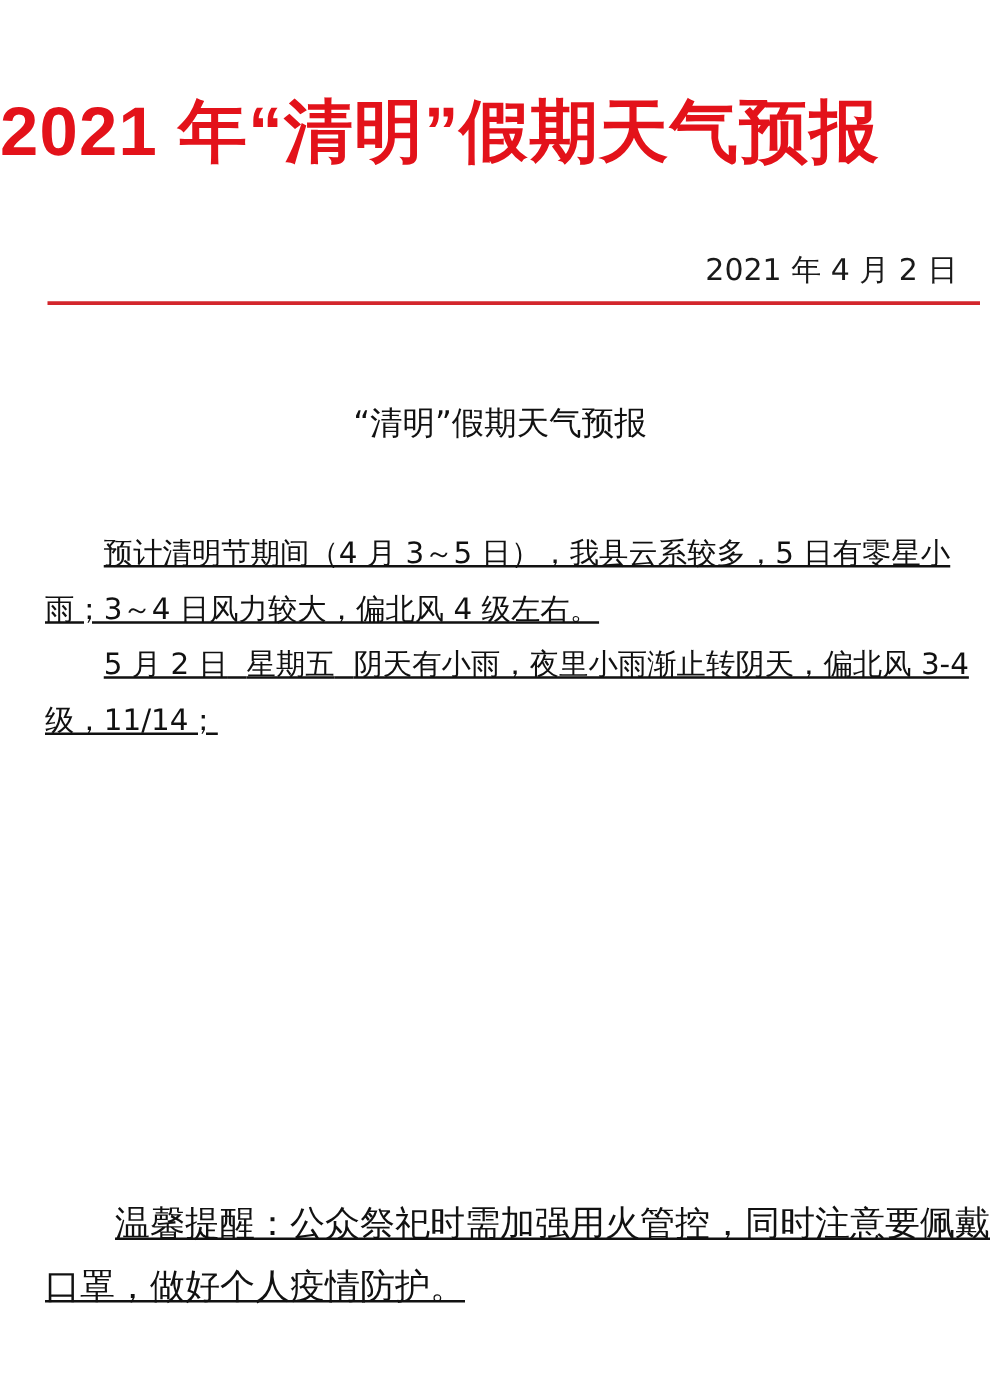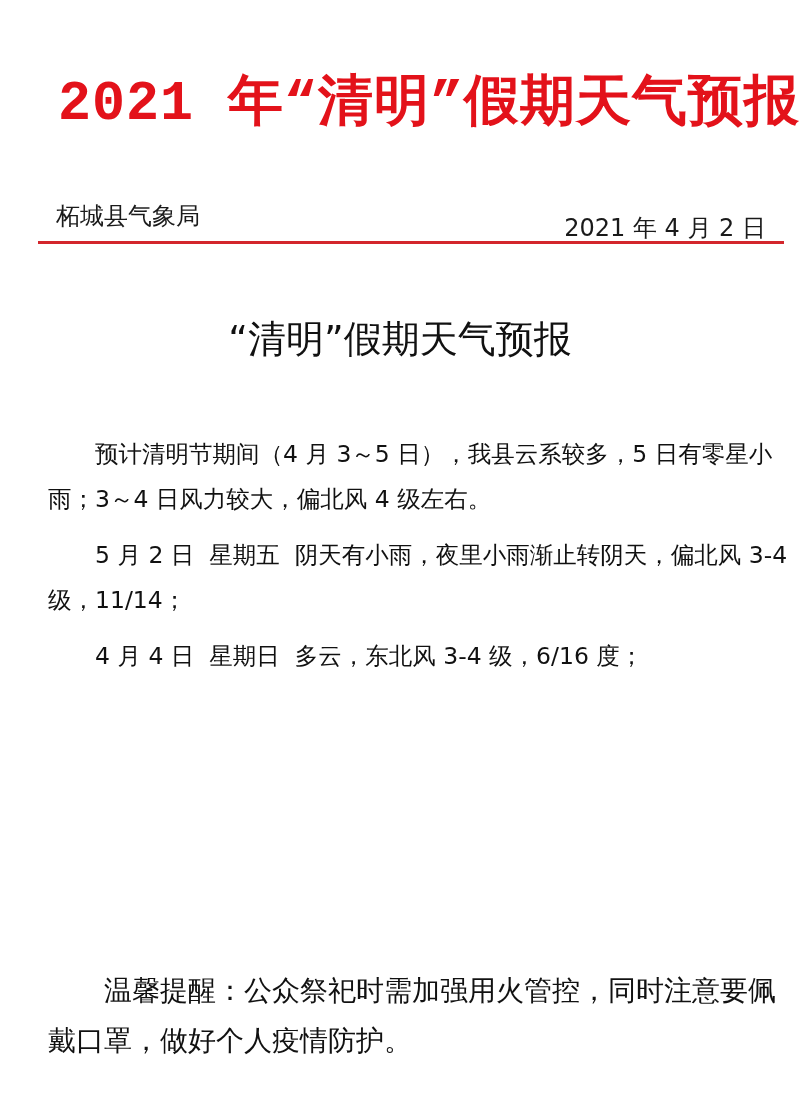--- a/index.html
+++ b/index.html
@@ -13,22 +13,22 @@
       position: relative;
       overflow: hidden;
       font-family: "DejaVu Sans", "Liberation Sans", sans-serif;
       color: #111111;
     }
     .main-title {
       position: absolute;
       left: 0;
       top: 72px;
       width: 800px;
-      text-align: right;
-      font-family: Liberation Mono, monospace;
+      text-align: left;
+      font-family: Liberation Sans, sans-serif;
       font-weight: bold;
       font-size: 55px;
       line-height: 66px;
       color: #e3121a;
       letter-spacing: 1px;
       white-space: nowrap;
     }
     .header-row {
       position: absolute;
       left: 56px;
@@ -40,93 +40,88 @@
       color: #1a1a1a;
     }
     .issuer {
       position: absolute;
       left: 0;
       top: 0;
     }
     .issue-date {
       position: absolute;
       right: 0;
-      top: 12px;
+      top: 0;
       margin-left: 34px;
     }
     .red-rule {
       position: absolute;
       left: 38px;
       top: 241px;
       width: 746px;
       height: 3px;
       background: #d3262c;
     }
     .sub-title {
       position: absolute;
       left: 0;
       top: 314px;
       width: 800px;
       text-align: center;
-      font-size: 38px;
+      font-size: 26px;
       line-height: 50px;
       color: #111111;
       white-space: nowrap;
     }
     .body-text {
       position: absolute;
       left: 36px;
       top: 420px;
       width: 764px;
       font-size: 23.5px;
       line-height: 44.5px;
       color: #111111;
     }
     .para {
-      margin: 12px;
+      margin: 0;
       text-indent: 2em;
       white-space: normal;
+      text-decoration: underline;
     }
     .tip {
       position: absolute;
       left: 36px;
       top: 954px;
       width: 764px;
       font-size: 28px;
       line-height: 50px;
       color: #111111;
     }
   </style>
 </head>
 <body>
 
 <div class="main-title">2021 年“清明”假期天气预报</div>
 
 <div class="header-row">
-  <span class="issuer">柘城县气象局</span>
   <span class="issue-date">2021 年 4 月 2 日</span>
 </div>
 
 <div class="red-rule"></div>
 
 <div class="sub-title">“清明”假期天气预报</div>
 
 <div class="body-text">
   <p class="para">预计清明节期间（4 月 3～5 日），我县云系较多，5 日有零星小雨；3～4 日风力较大，偏北风 4 级左右。</p>
 
   <p class="para">
     <span>5 月 2 日</span>&nbsp;
     <span>星期五</span>&nbsp;
     <span>阴天有小雨，夜里小雨渐止转阴天，偏北风 3-4 级，11/14；</span>
   </p>
 
 
-  <p class="para">
-    <span>4 月 4 日</span>&nbsp;
-    <span>星期日</span>&nbsp;
-    <span>多云，东北风 3-4 级，6/16 度；</span>
-  </p>
 
 </div>
 
 <div class="tip">
   <p class="para">温馨提醒：公众祭祀时需加强用火管控，同时注意要佩戴口罩，做好个人疫情防护。</p>
 </div>
 
 </body></html>

